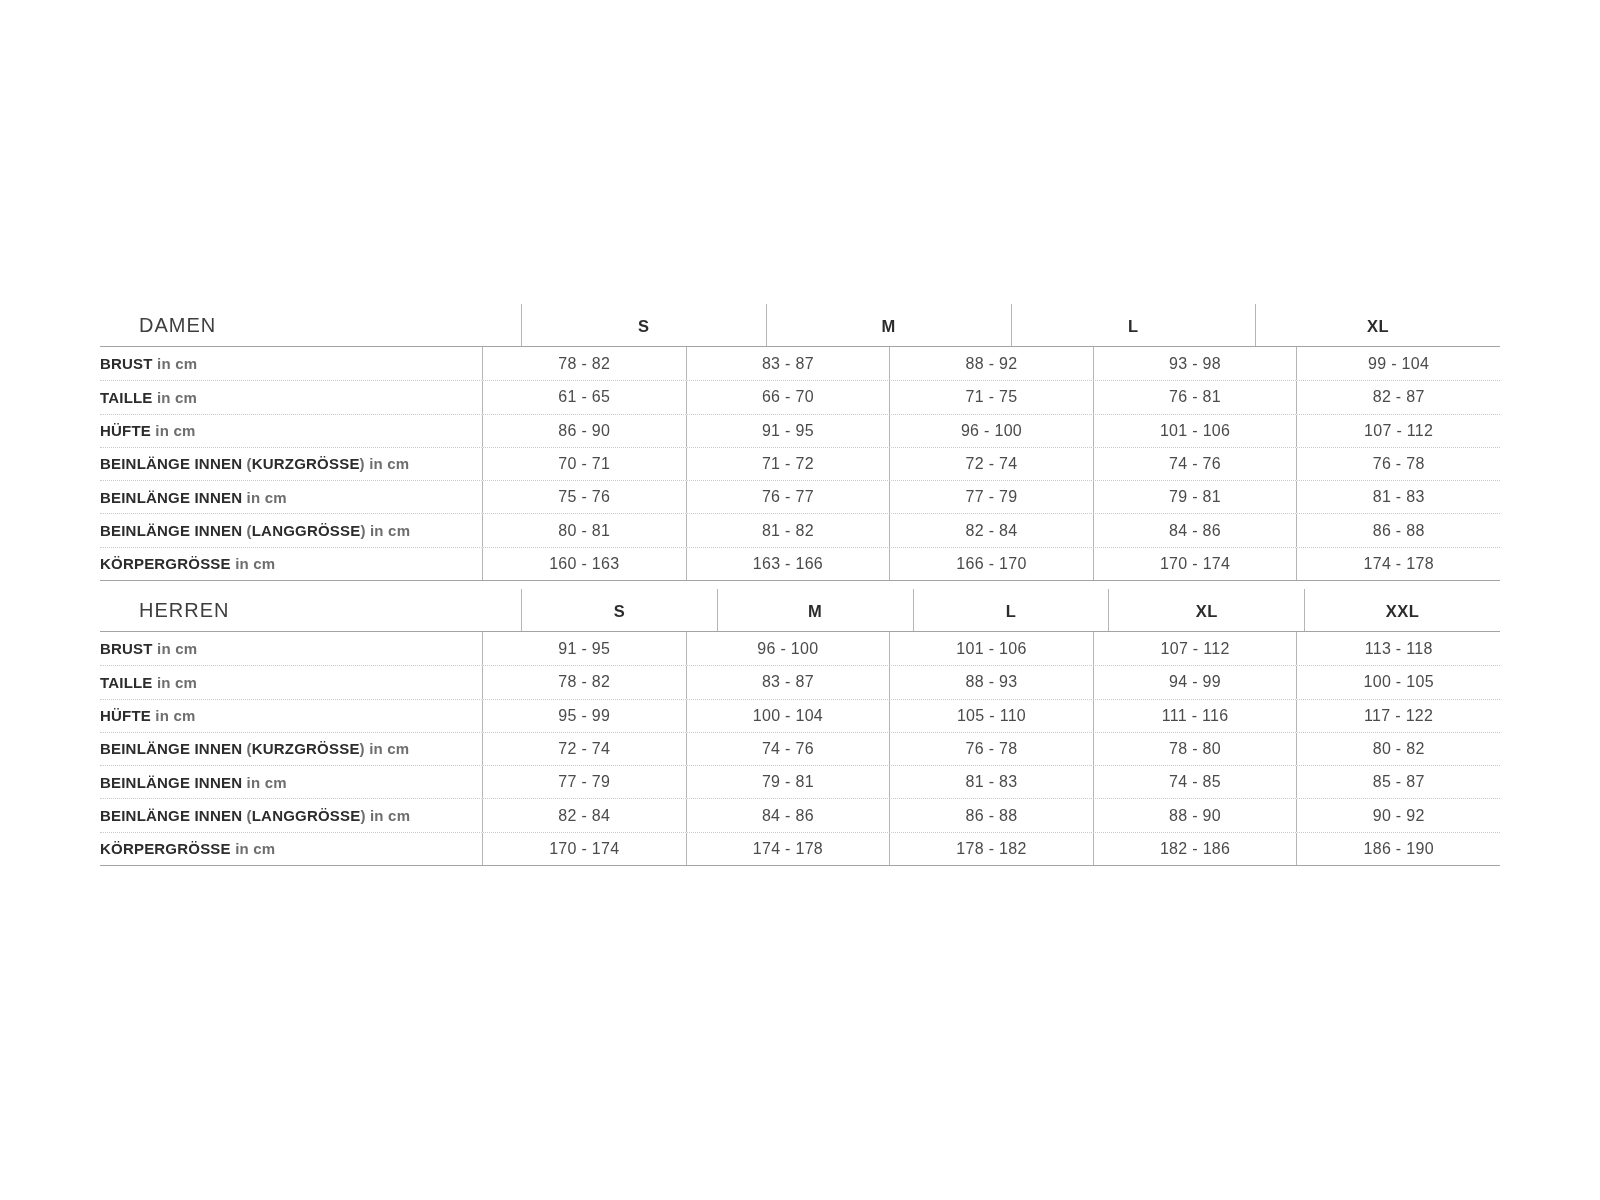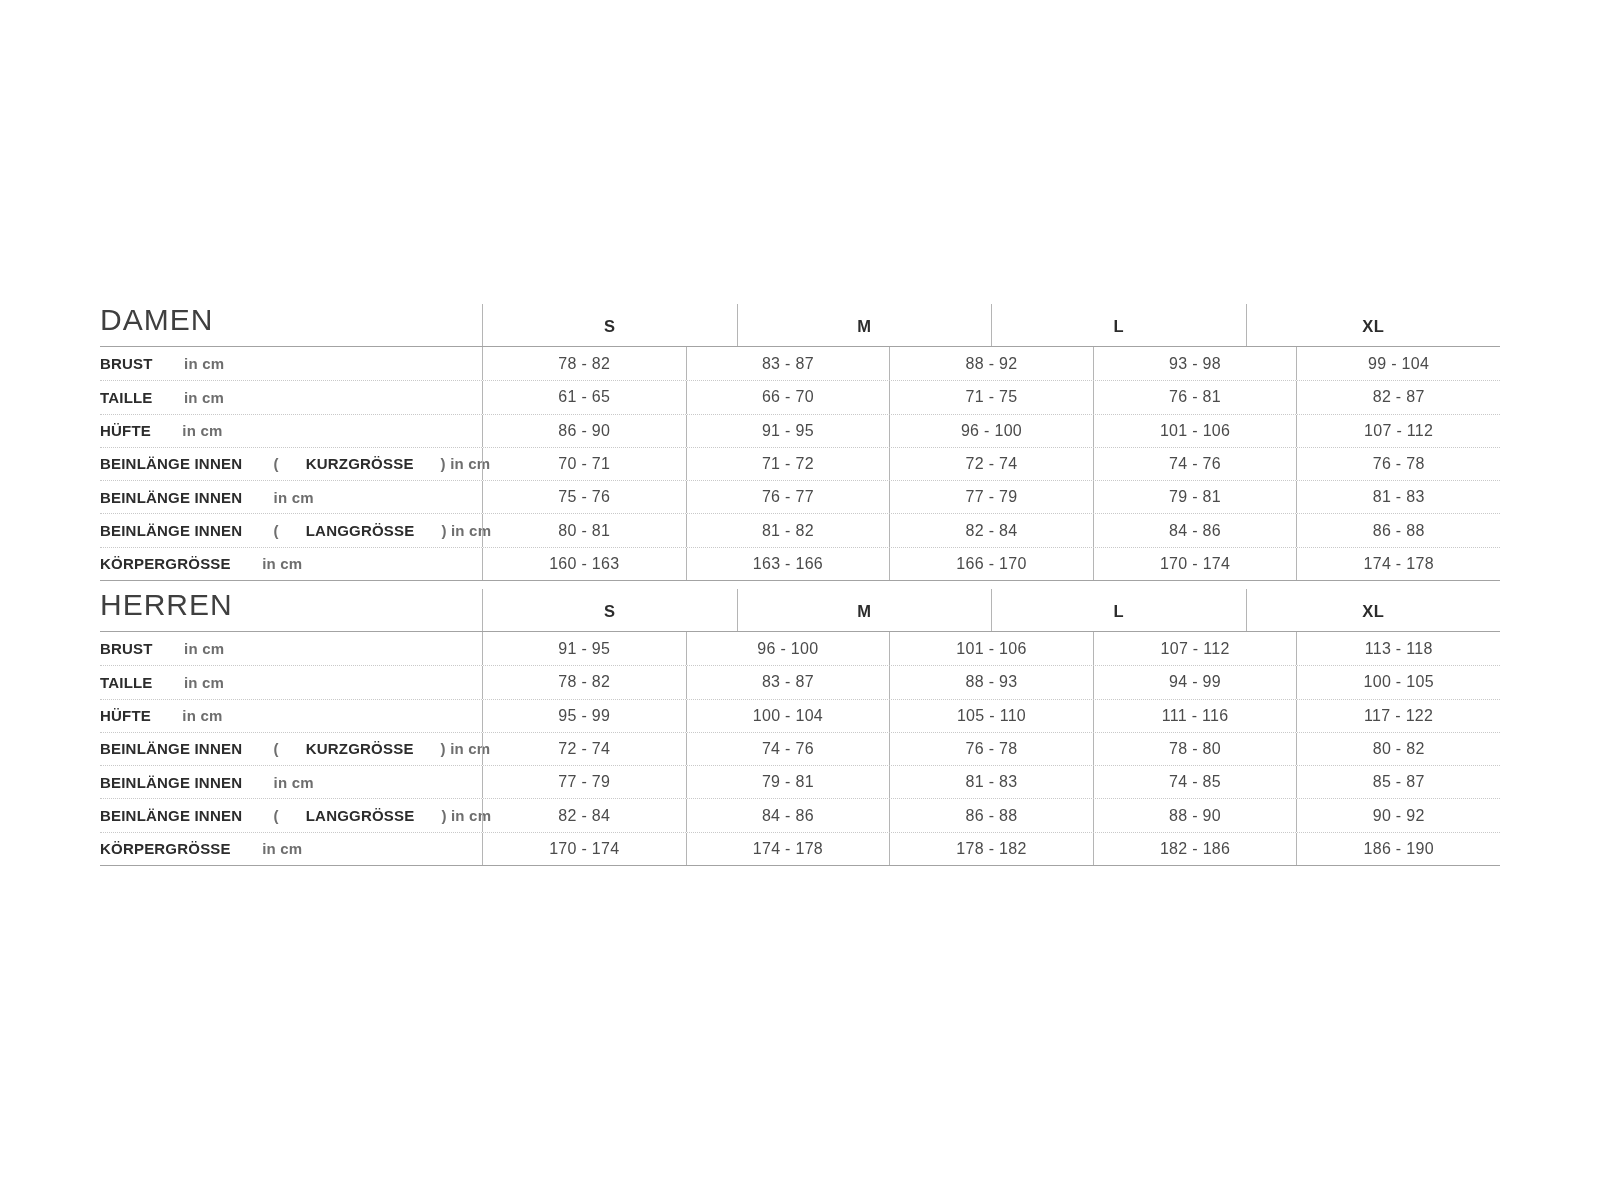--- a/index.html
+++ b/index.html
@@ -27,26 +27,27 @@
   .hrow {
     display: flex;
     height: 43px;
     align-items: flex-end;
     border-bottom: 1px solid #a3a3a3;
     box-sizing: border-box;
   }
   .tcell {
     width: 382px;
     box-sizing: border-box;
-    font-size: 30px;
+    font-size: 20px;
     font-weight: 300;
     letter-spacing: 1px;
     color: #3f3f3f;
     line-height: 1;
     padding-bottom: 11px;
+    margin-left: 39px;
   }
   .scell {
     flex: 1;
     align-self: stretch;
     display: flex;
     align-items: flex-end;
     justify-content: center;
     border-left: 1px solid #b5b5b5;
     box-sizing: border-box;
     font-size: 16.5px;
@@ -71,21 +72,20 @@
     border-top: 1px dotted #c9c9c9;
   }
   .lcell {
     width: 382px;
     box-sizing: border-box;
     display: flex;
     align-items: center;
     font-size: 15px;
     letter-spacing: 0.2px;
     white-space: pre;
-    gap: 27px;
   }
   .lcell .seg-b { font-weight: bold; color: #2c2c2c; }
   .lcell .seg-r { font-weight: bold; color: #6e6e6e; }
   .vcell {
     flex: 1;
     display: flex;
     align-items: center;
     justify-content: center;
     border-left: 1px solid #b5b5b5;
     box-sizing: border-box;
@@ -168,20 +168,21 @@
   </div>
 </section>
   <section class="size-table" id="table-herren">
   <div>
     <div class="hrow">
       <div class="tcell">HERREN</div>
     <div class="scell">S</div>
           <div class="scell">M</div>
           <div class="scell">L</div>
           <div class="scell">XL</div>
+          <div class="scell">XXL</div>
         </div>
     <div class="rows">
           <div class="drow">
             <div class="lcell"><span class="seg-b">BRUST</span><span class="seg-r"> in cm</span></div>
             <div class="vcell">91 - 95</div>
             <div class="vcell">96 - 100</div>
             <div class="vcell">101 - 106</div>
             <div class="vcell">107 - 112</div>
             <div class="vcell">113 - 118</div>
           </div>

